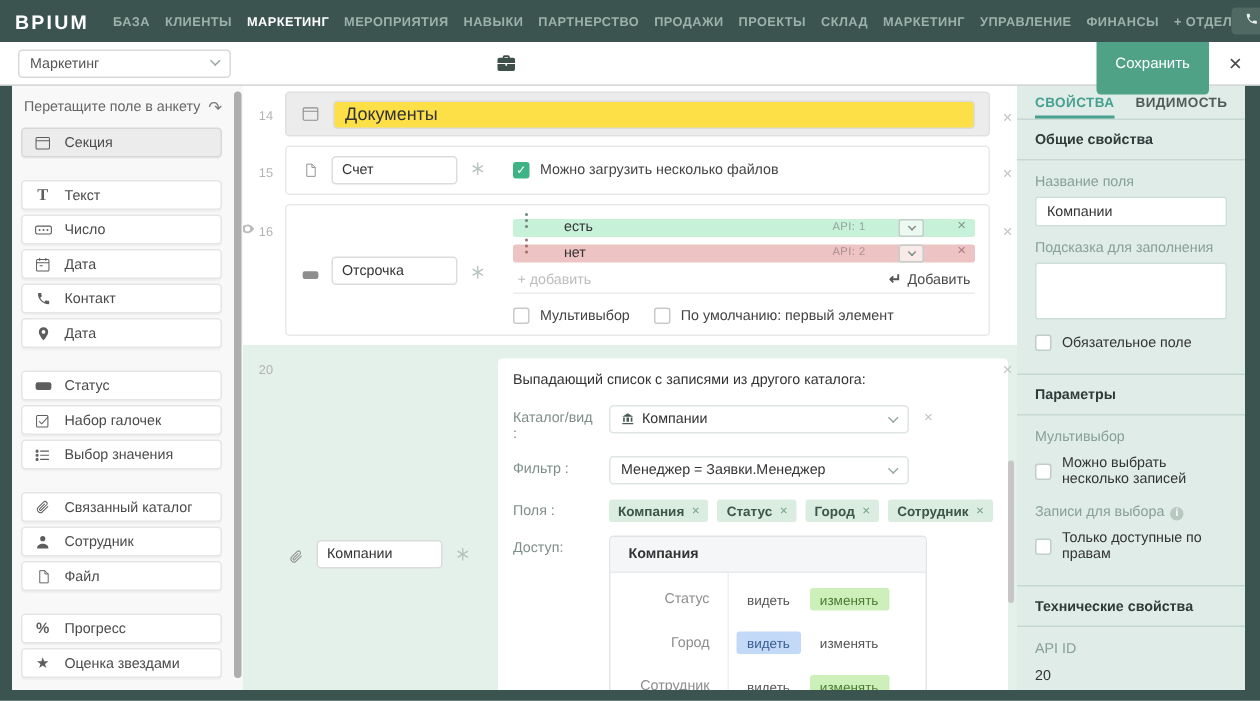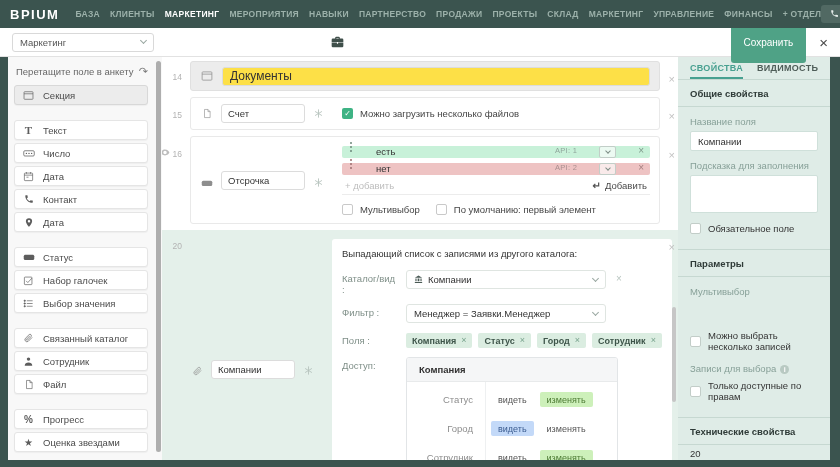--- a/index.html
+++ b/index.html
@@ -531,28 +531,29 @@
   <div class="plabel">Название поля</div>
   <input class="pinput" value="Компании" style="">
   <div class="plabel">Подсказка для заполнения</div>
   <textarea class="ptextarea" style=""></textarea>
   <div class="pcheck">
     <span class="checkbox un"></span>
     <span>Обязательное поле</span>
   </div>
   <div class="psec-title bt">Параметры</div>
   <div class="plabel">Мультивыбор</div>
-  <div class="pcheck" style="padding-top:2px;margin-top:27px;">
+  <div class="pcheck" style="padding-top:2px;">
     <span class="checkbox un"></span>
     <span>Можно выбрать несколько записей</span>
   </div>
   <div class="plabel">
     <span>Записи для выбора</span><span class="info-icon"></span>
   </div>
   <div class="pcheck" style="padding-top:2px;">
     <span class="checkbox un"></span>
     <span>Только доступные по правам</span>
   </div>
   <div class="psec-title bt">Технические свойства</div>
+  <div class="plabel">API ID</div>
   <div class="pvalue">20</div>
   <div class="plabel">Ограничение</div>
 
 </div>
 
 </body></html>

